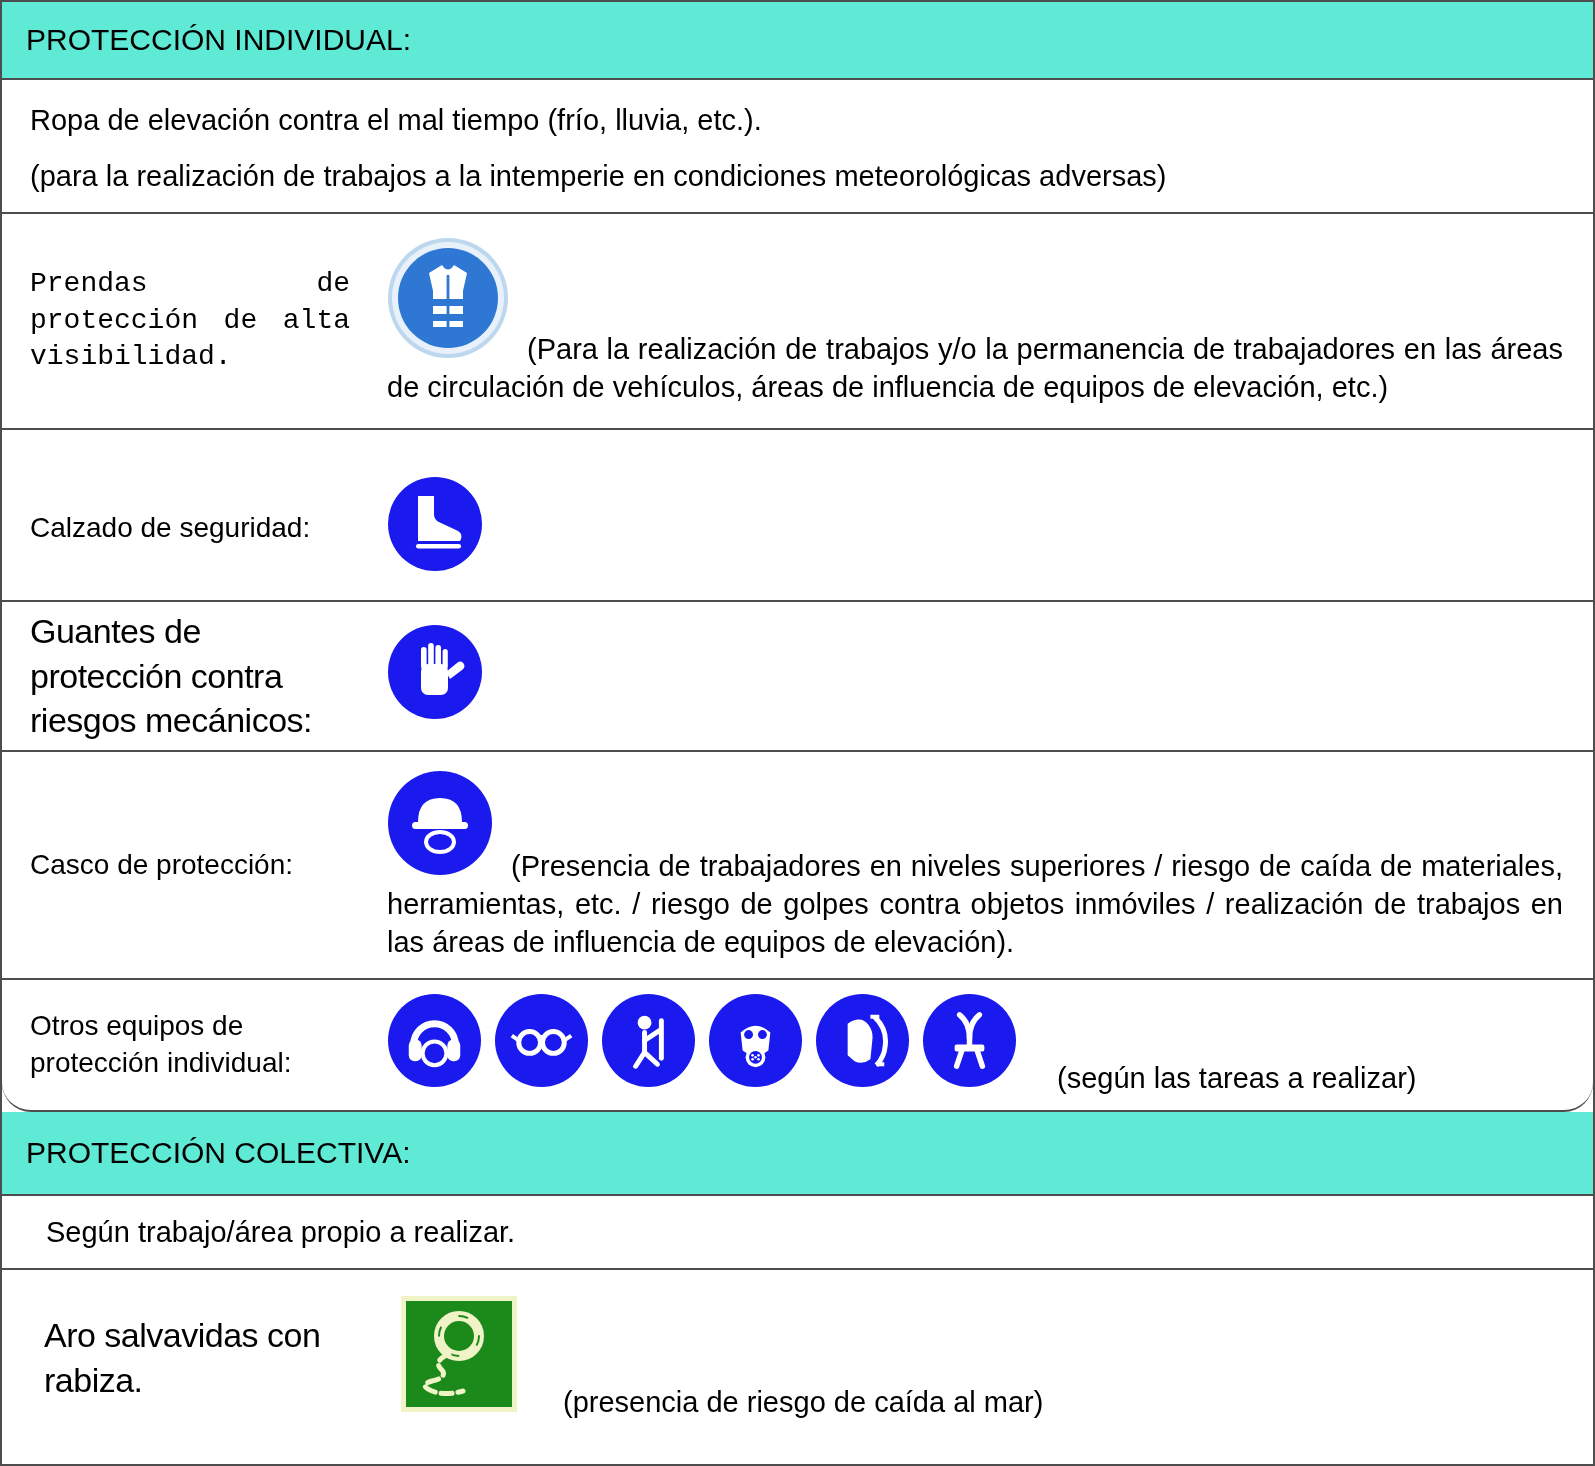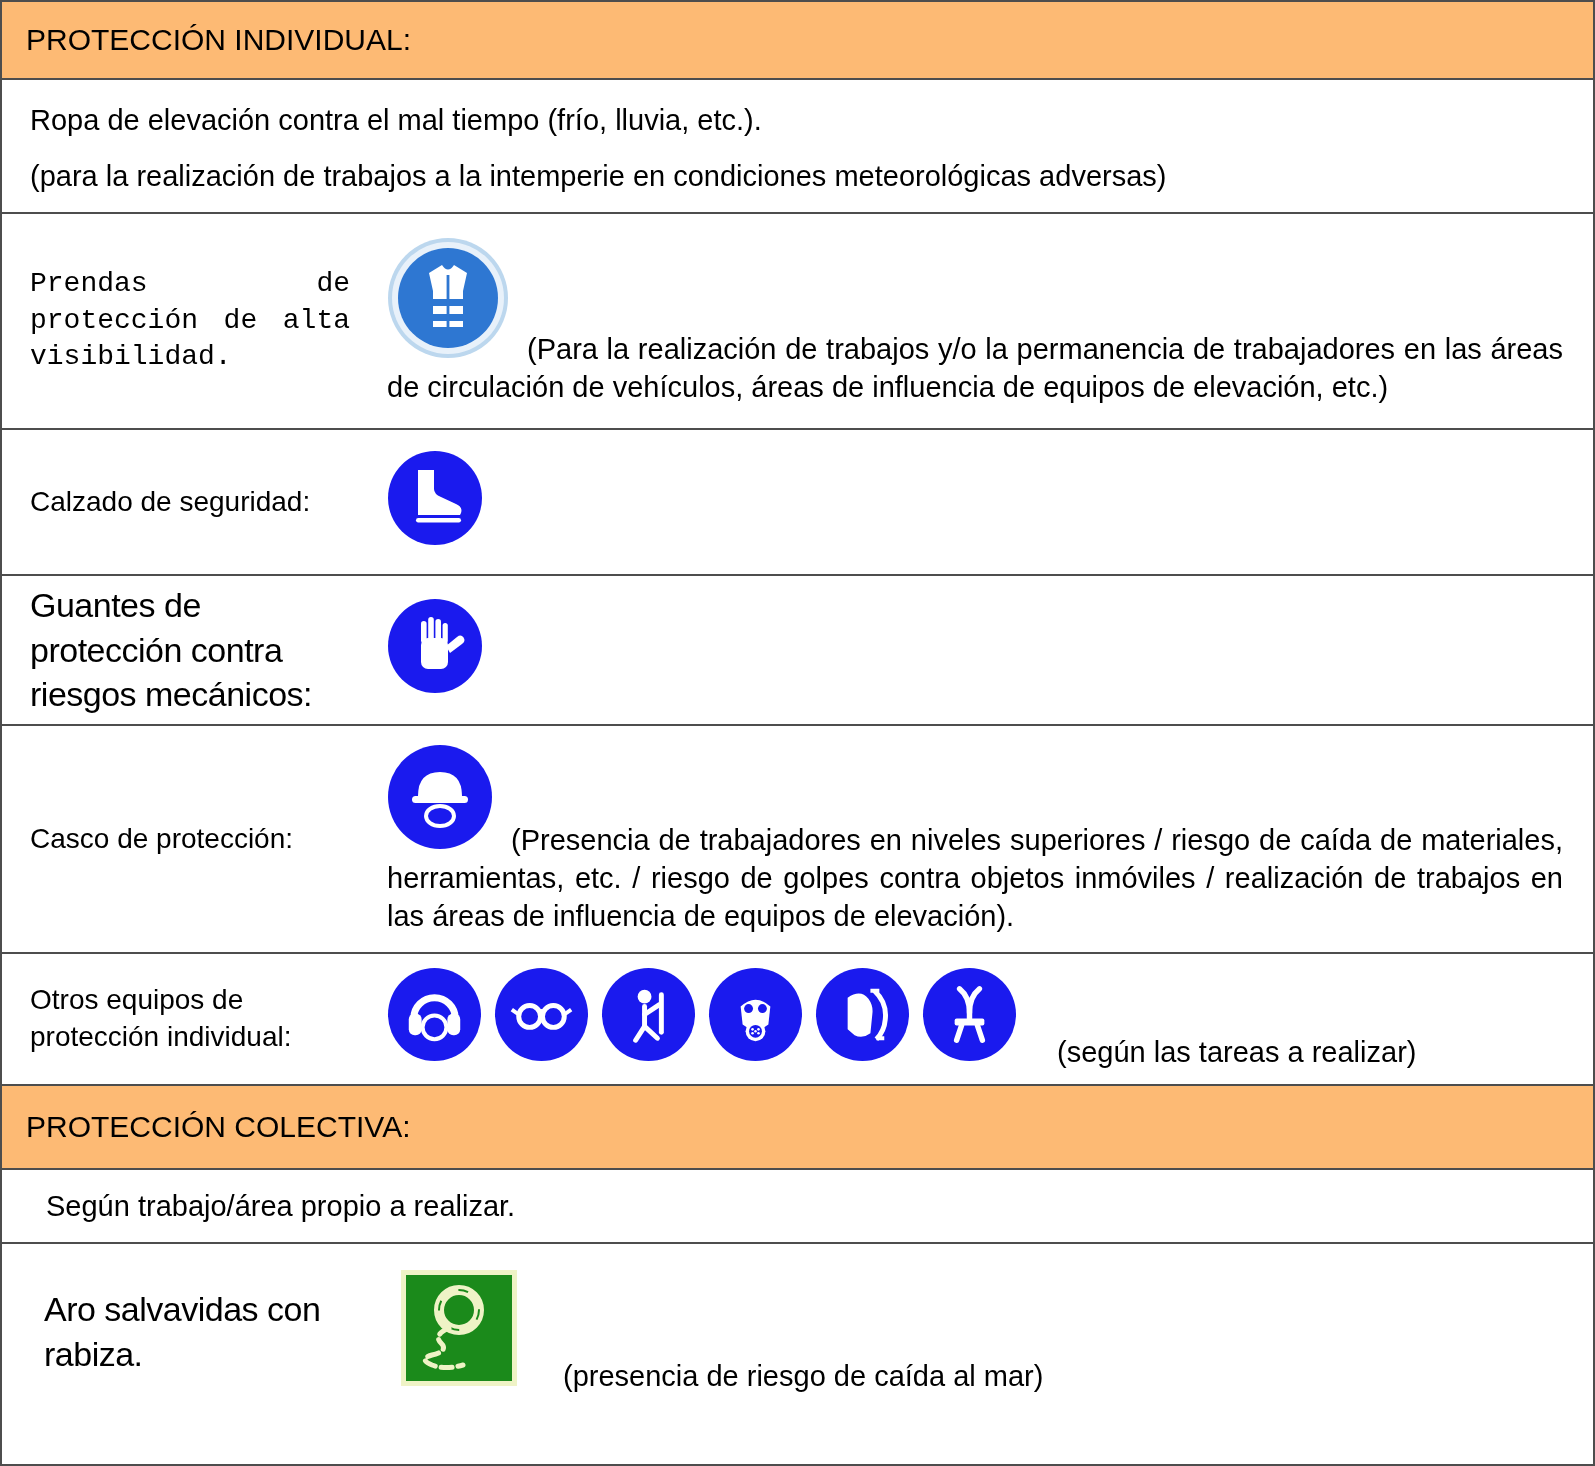--- a/index.html
+++ b/index.html
@@ -15,21 +15,21 @@
   }
   .row {
     box-sizing: border-box;
     border-bottom: 2px solid #4d4d4d;
     display: flex;
     align-items: center;
   }
   .row:last-child { border-bottom: none; }
 
   .header-row {
-    background: #fdba74;
+    background: #5eead4;
     padding-left: 24px;
     font-size: 30px;
   }
 
   .text-row { display: block; padding: 20px 28px 0 28px; }
   .text-row p { margin: 0 0 16px 0; font-size: 29px; line-height: 40px; }
 
   .label {
     width: 358px; min-width: 358px;
     box-sizing: border-box;
@@ -51,24 +51,24 @@
   .justify { text-align: justify; text-justify: inter-word; }
 
   svg.icon { margin-right: 18px; }
   svg.icon.small { margin-right: 12px; }
   .note-offset { margin-left: 28px; }
 
   
   .r1  { height: 78px; }
   .r2  { height: 134px; }
   .r3  { height: 216px; }
-  .r4  { height: 146px; }
+  .r4  { height: 146px; margin-top: 26px; }
   .r5  { height: 150px; }
   .r6  { height: 228px; }
-  .r7  { height: 132px; }
+  .r7  { height: 132px; border-radius: 29px; }
   .r8  { height: 84px; }
   .r9  { height: 74px; padding-left: 44px; font-size: 29px; }
   .r10 { height: 176px; padding-left: 14px; }
 </style>
 </head>
 <body>
 
 <div class="doc">
 
   <div class="row r1 header-row">

